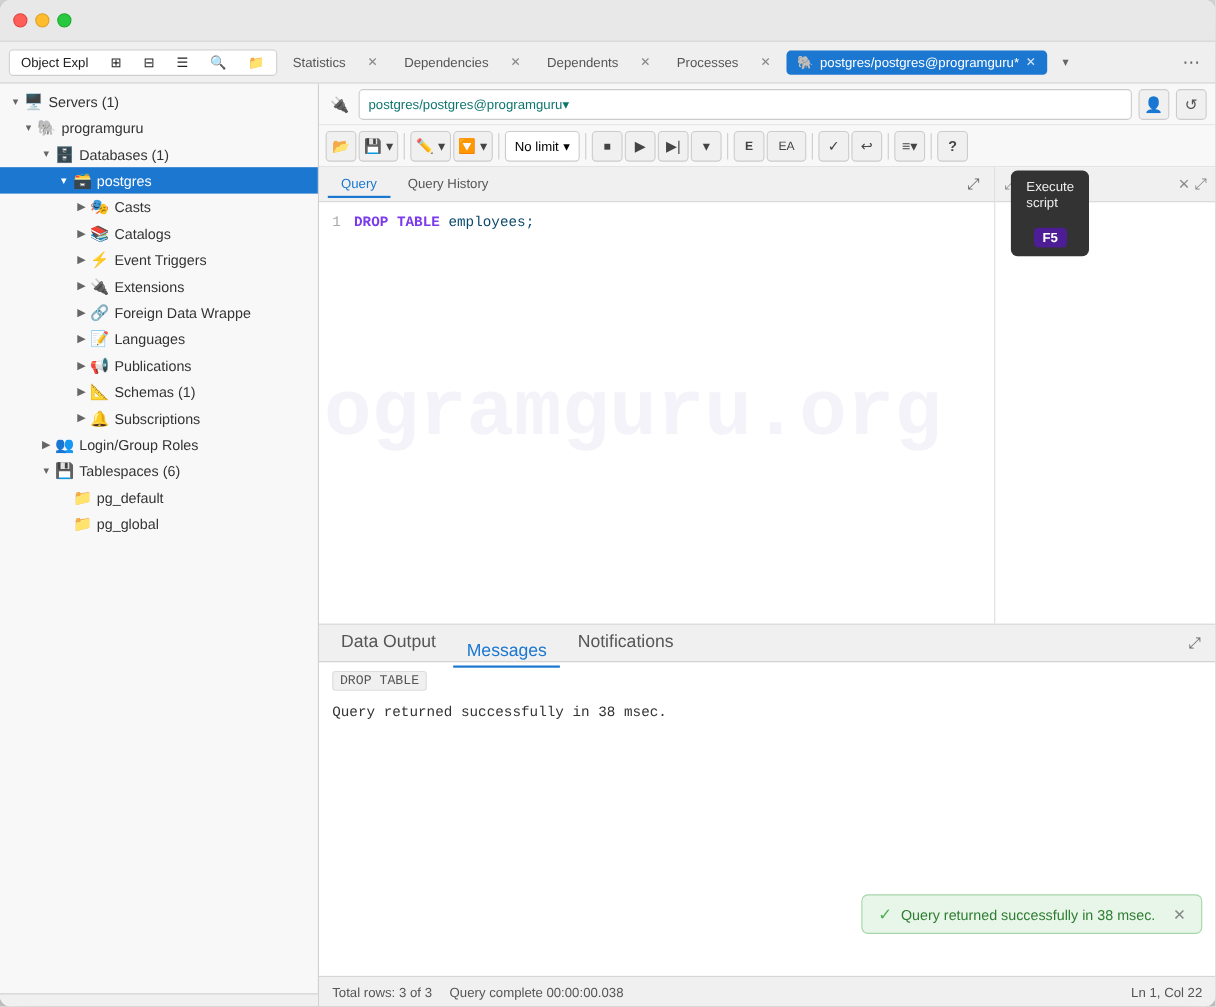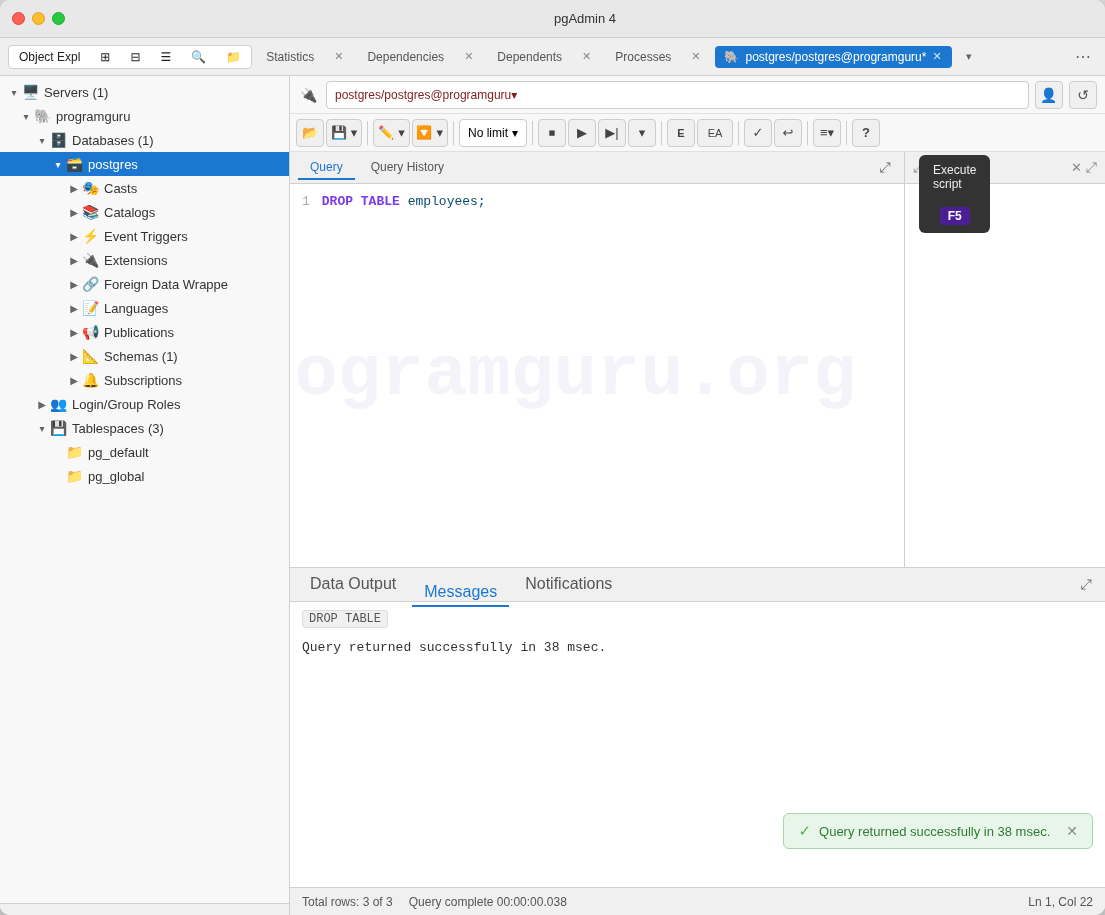--- a/index.html
+++ b/index.html
@@ -202,21 +202,21 @@
       font-size: 14px;
     }
     .conn-dropdown {
       flex: 1;
       height: 28px;
       border: 1px solid #ccc;
       border-radius: 4px;
       background: white;
       padding: 0 8px;
       font-size: 12px;
-      color: #7f1d1d;
+      color: #0f766e;
       display: flex;
       align-items: center;
       justify-content: flex-start;
       cursor: pointer;
     }
     .conn-btn {
       width: 28px;
       height: 28px;
       border: 1px solid #ccc;
       border-radius: 4px;
@@ -535,21 +535,20 @@
 <body>
 
 <div class="window">
 
   <div class="titlebar">
     <div class="traffic-lights">
       <div class="traffic-light tl-close"></div>
       <div class="traffic-light tl-min"></div>
       <div class="traffic-light tl-max"></div>
     </div>
-    <div class="titlebar-title">pgAdmin 4</div>
   </div>
 
   <div class="top-tabs">
     <div class="top-tab active">
       <span>Object Expl</span>
       <span>⊞</span>
       <span>⊟</span>
       <span>☰</span>
       <span>🔍</span>
       <span>📁</span>
@@ -664,21 +663,21 @@
 
         <div class="tree-item indent-2">
           <span class="tree-arrow">▶</span>
           <span class="tree-icon">👥</span>
           <span class="tree-label">Login/Group Roles</span>
         </div>
 
         <div class="tree-item indent-2">
           <span class="tree-arrow">▾</span>
           <span class="tree-icon">💾</span>
-          <span class="tree-label">Tablespaces (3)</span>
+          <span class="tree-label">Tablespaces (6)</span>
         </div>
 
         <div class="tree-item indent-3">
           <span class="tree-arrow" style="visibility:hidden;"></span>
           <span class="tree-icon">📁</span>
           <span class="tree-label">pg_default</span>
         </div>
 
         <div class="tree-item indent-3">
           <span class="tree-arrow" style="visibility:hidden;"></span>

